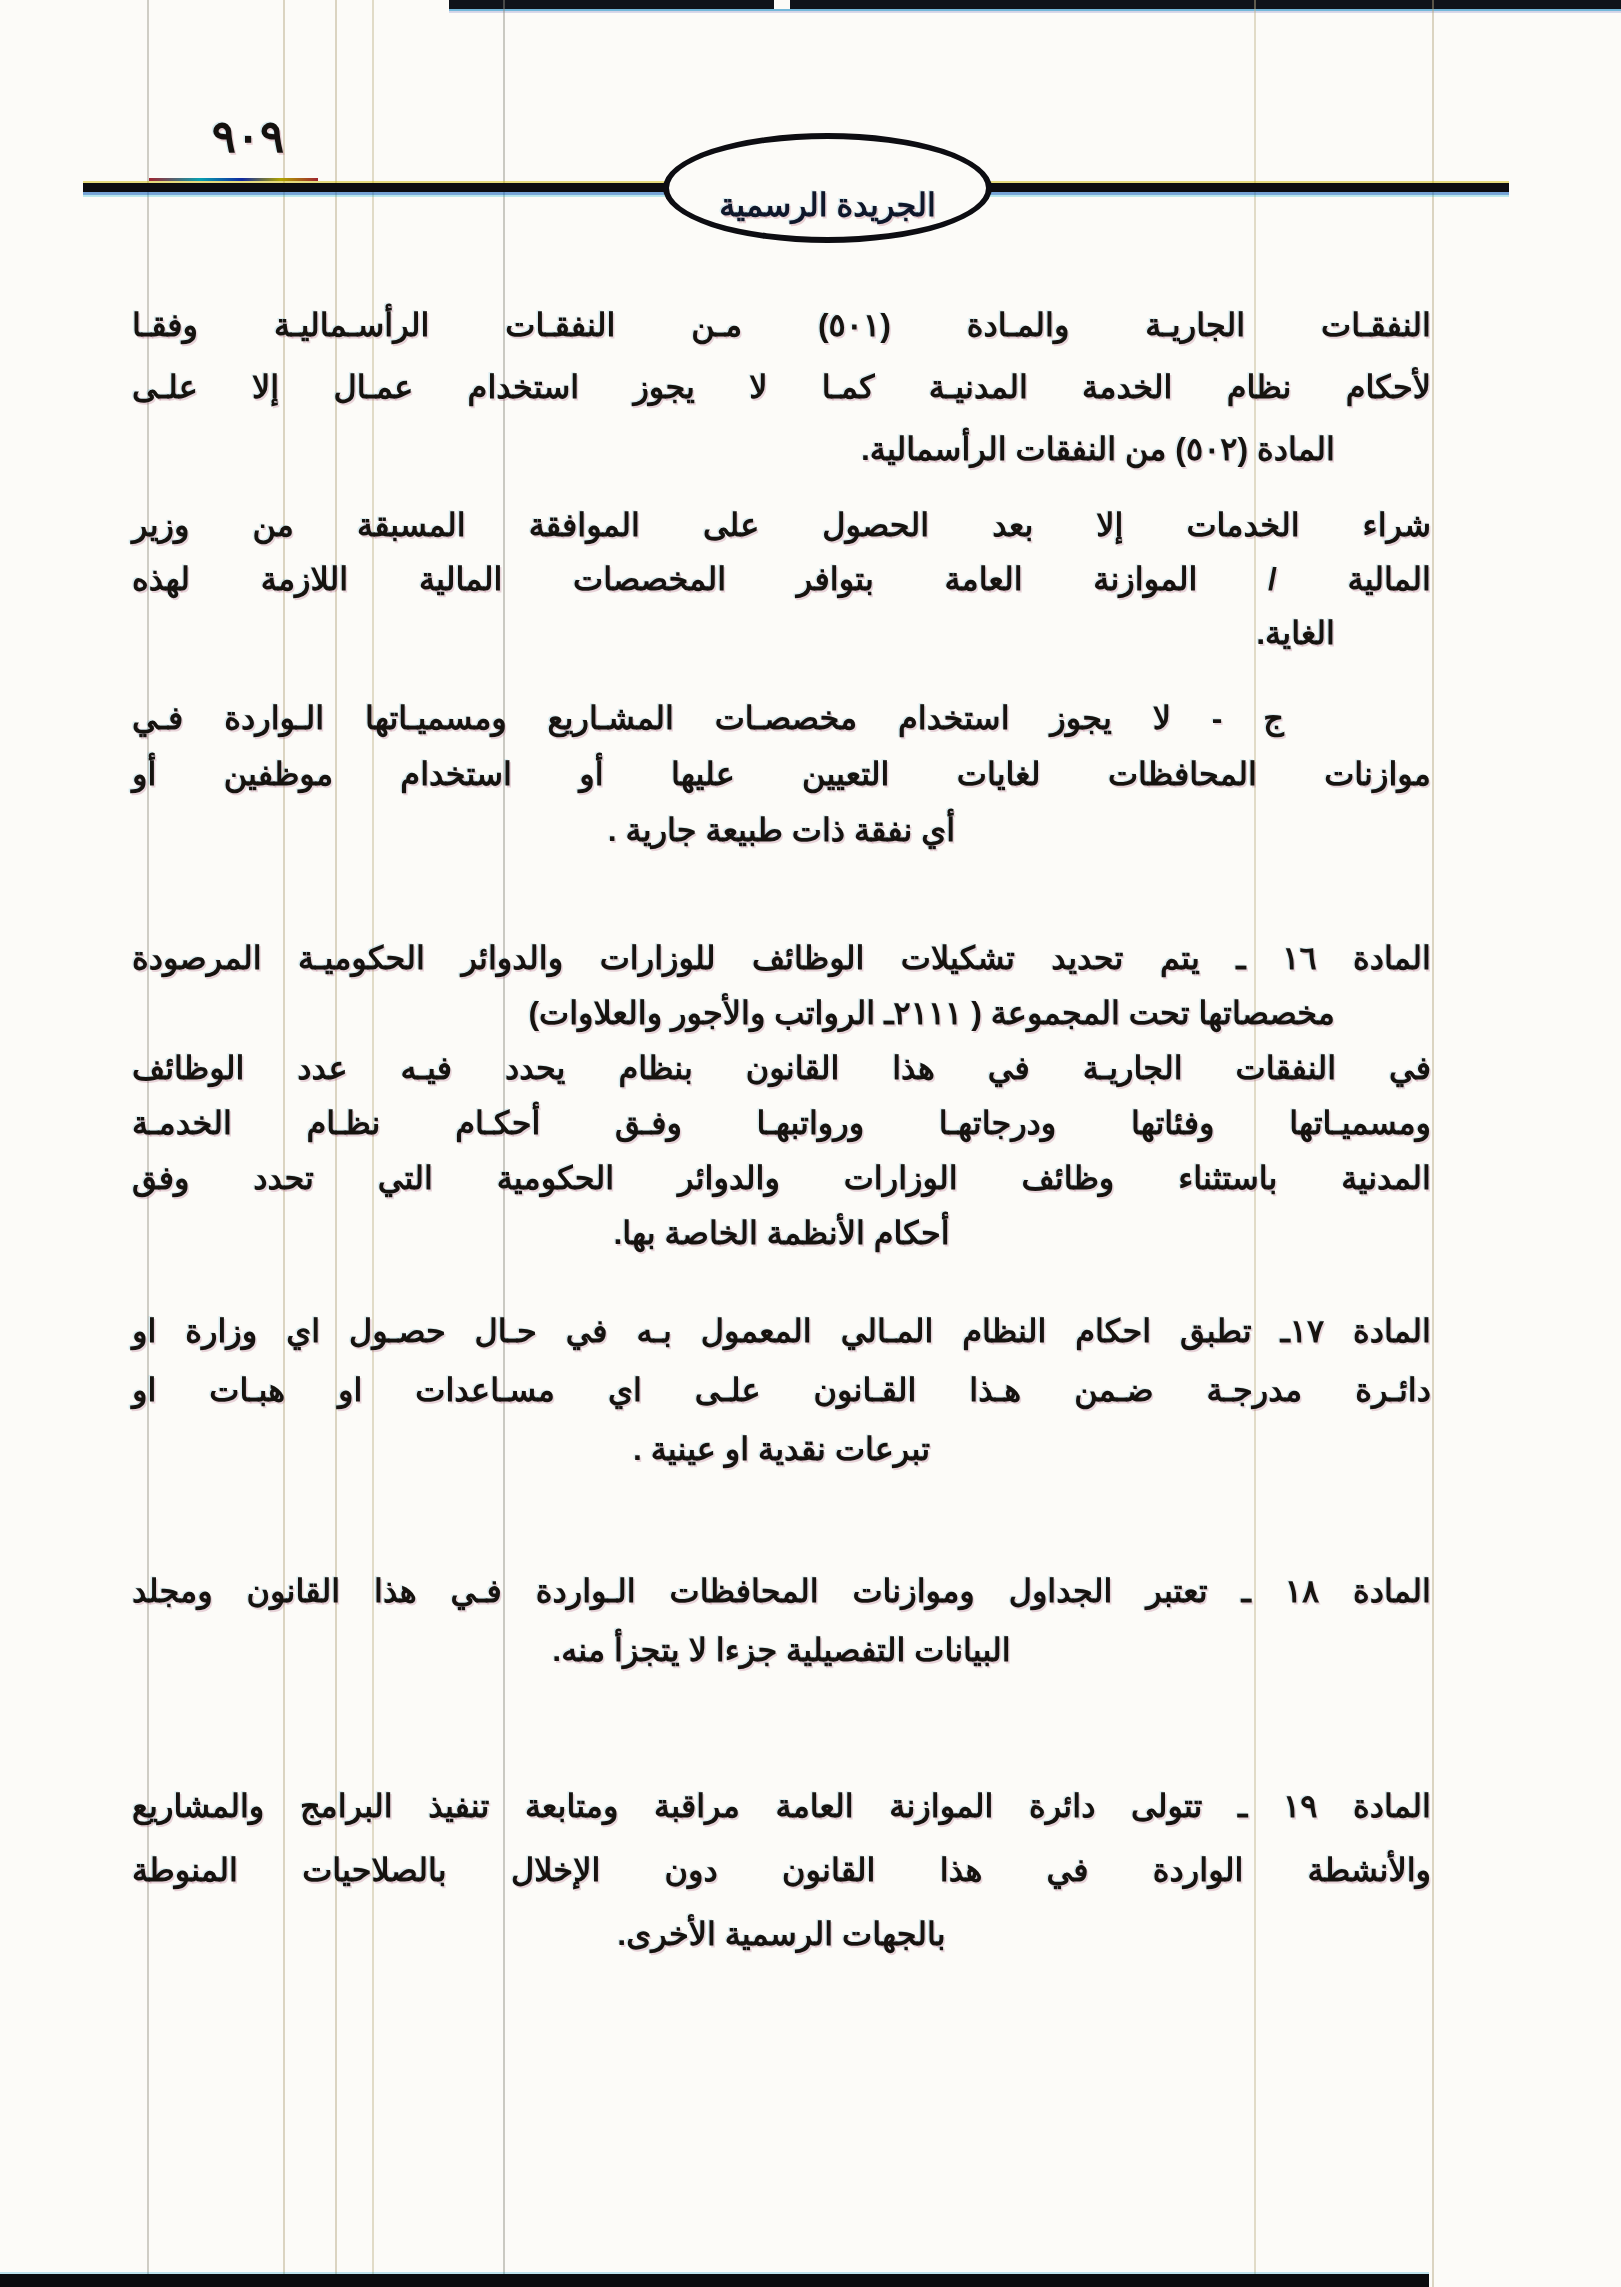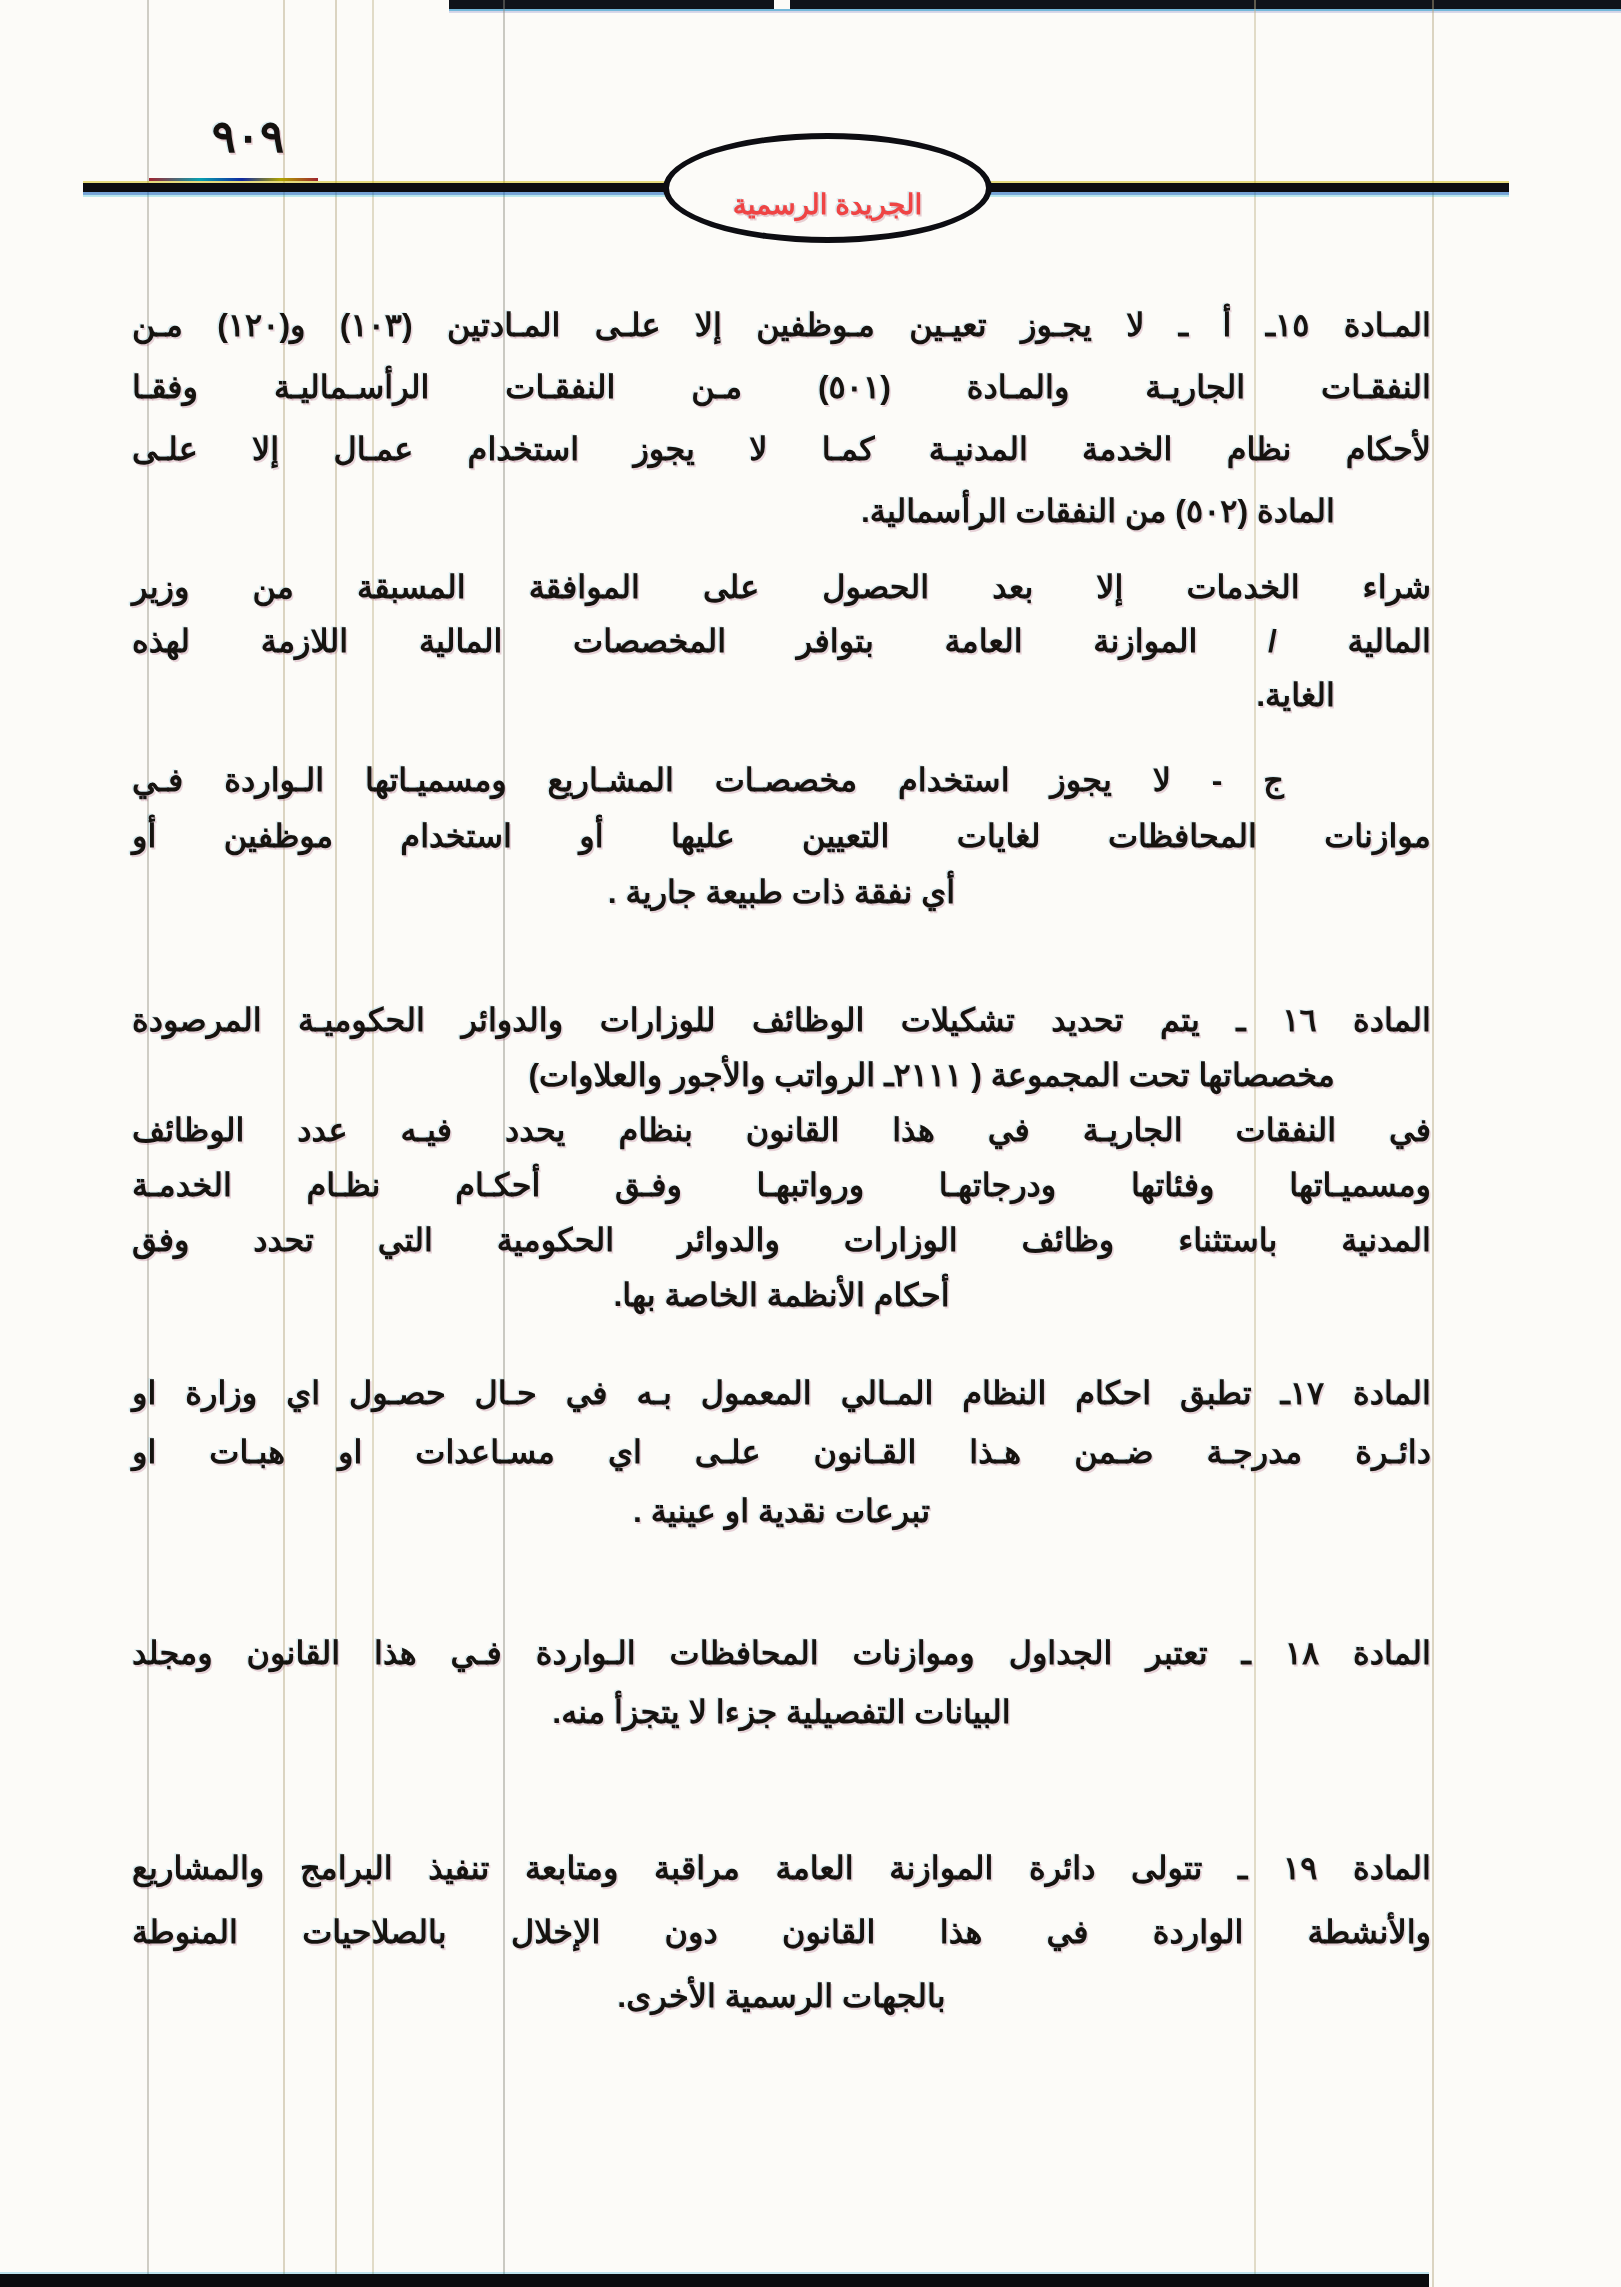--- a/index.html
+++ b/index.html
@@ -49,21 +49,21 @@
     box-shadow:0 -2px 0 rgba(205,185,0,.5), 0 2.9px 0 rgba(20,60,180,.4), 0 4.9px 0 rgba(0,180,210,.28);
   }
   .banner-ellipse{
     position:absolute;left:663px;top:133px;width:329px;height:110px;
     background:#fcfbf8;border:6.9px solid #0d0d12;border-radius:50%;
     z-index:2;display:flex;align-items:center;justify-content:center;
     box-sizing:border-box;
   }
   .banner-ellipse span{
     padding-top:33px;
-    font-size:28px;font-weight:bold;color:#ef4444;
+    font-size:32px;font-weight:bold;color:#0f172a;
     text-shadow:1.5px 1.5px 0 rgba(150,30,60,.2), -1.5px -1.5px 0 rgba(0,140,190,.15);
     white-space:nowrap;
   }
   
   .content{
     position:absolute;top:296px;right:190px;width:1299px;
     direction:rtl;z-index:1;
   }
   .line{
     font-size:32px;font-weight:bold;color:#16130f;
@@ -108,21 +108,20 @@
   <div class="page-number">٩٠٩</div>
   <div class="page-number-underline"></div>
   <div class="header-rule"></div>
   <div class="banner-ellipse">
     <span>الجريدة الرسمية</span>
   </div>
 
   <main class="content">
 
     <section class="blk b15a">
-      <div class="line l-art">المـادة ١٥ـ أ ـ لا يجـوز تعيـين مـوظفين إلا علـى المـادتين (١٠٣) و(١٢٠) مـن</div>
       <div class="line l-cont">النفقـات الجاريـة والمـادة (٥٠١) مـن النفقـات الرأسـماليـة وفقـا</div>
       <div class="line l-cont">لأحكام نظام الخدمة المدنيـة كمـا لا يجوز استخدام عمـال إلا علـى</div>
       <div class="line l-right">المادة (٥٠٢) من النفقات الرأسمالية.</div>
     </section>
 
     <section class="blk b15b">
       <div class="line l-cont">شراء الخدمات إلا بعد الحصول على الموافقة المسبقة من وزير</div>
       <div class="line l-cont">المالية / الموازنة العامة بتوافر المخصصات المالية اللازمة لهذه</div>
       <div class="line l-right">الغاية.</div>
     </section>

